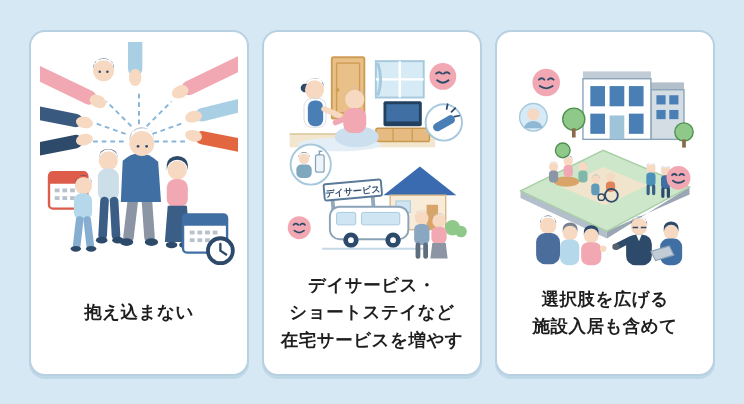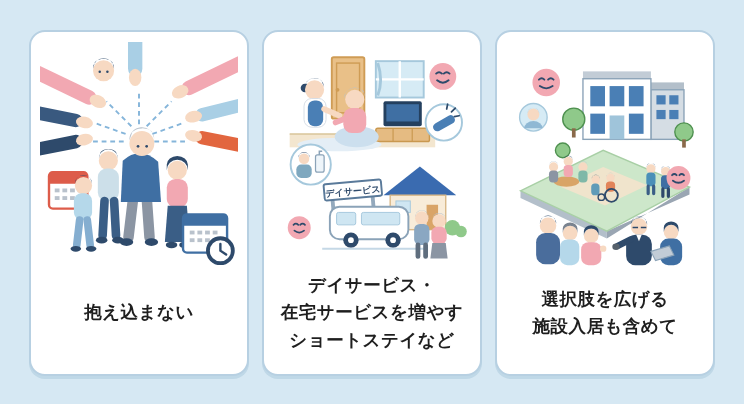--- a/index.html
+++ b/index.html
@@ -265,22 +265,22 @@
             <path d="M163 210 h14 l2 16 h-18 z" fill="#8b95a3"></path>
           </g>
           <g>
             <circle cx="24" cy="194" r="12" fill="#f2a8b2"></circle>
             <path d="M18 191 q2.5 -2.5 5 0 M25 191 q2.5 -2.5 5 0 M19 197 q5 4 10 0" stroke="#2e4a6b" stroke-width="1.8" fill="none" stroke-linecap="round"></path>
           </g>
         </svg>
       </div>
       <div class="caption">
         <div>デイサービス・</div>
+        <div>ショートステイなど</div>
         <div>在宅サービスを増やす</div>
-        <div>ショートステイなど</div>
       </div>
     </section>
 
     <section class="card">
       <div class="illo">
         <svg viewBox="0 0 200 245">
 
           <g>
             <rect x="150" y="44" width="36" height="8" fill="#b3bfca"></rect>
             <rect x="150" y="52" width="36" height="54" fill="#d5dde4" stroke="#8ba3b8" stroke-width="1.5"></rect>

